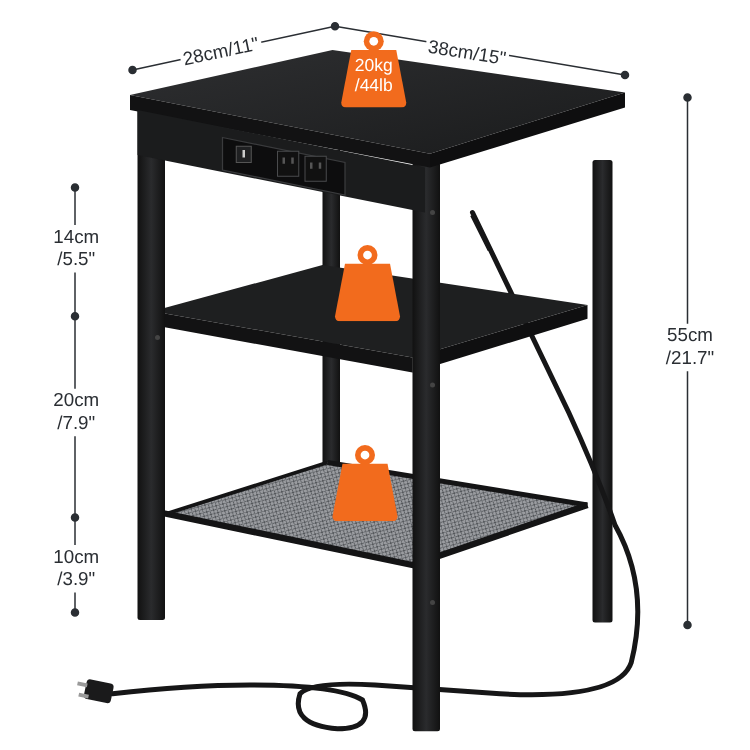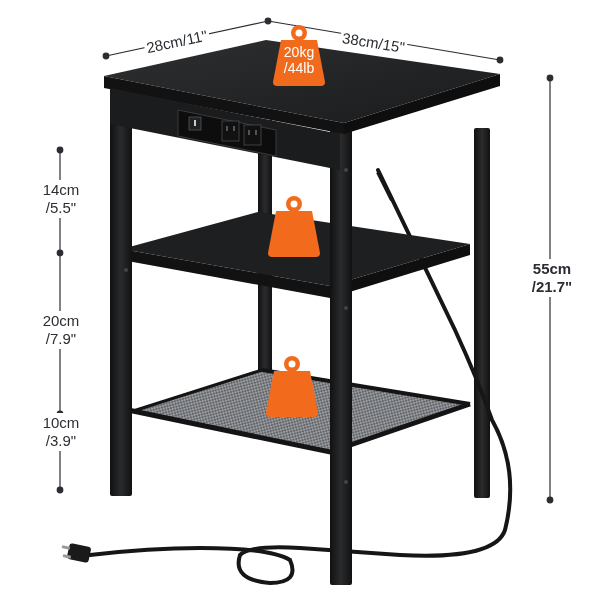--- a/index.html
+++ b/index.html
@@ -111,25 +111,25 @@
 <div class="dim-label rot" style="left:340px;top:33px;transform:rotate(9deg);">38cm/15"</div>
 
 <div class="dim-label" style="left:36px;top:180px;width:46px;">
   <div>14cm</div>
     <div>/5.5"</div>
 </div>
 <div class="dim-label" style="left:34px;top:311px;width:50px;">
   <div>20cm</div>
     <div>/7.9"</div>
 </div>
-<div class="dim-label" style="left:34px;top:413px;width:50px;">
+<div class="dim-label" style="left:34px;top:436px;width:50px;">
   <div>10cm</div>
     <div>/3.9"</div>
 </div>
-<div class="dim-label" style="left:522px;top:259px;width:56px;font-weight:bold;">
+<div class="dim-label" style="left:522px;top:259px;width:56px;">
   <div>55cm</div>
     <div>/21.7"</div>
 </div>
 
 <div class="weight" style="left:271px;top:24px;">
   <svg width="56" height="62" viewBox="0 0 56 62">
     <circle cx="28" cy="9" r="8" fill="#f26b1d"></circle>
       <circle cx="28" cy="9" r="3.5" fill="#fff"></circle>
     <path d="M10 16 H46 L54 58 Q54 62 50 62 H6 Q2 62 2 58 Z" fill="#f26b1d"></path>
   </svg>

